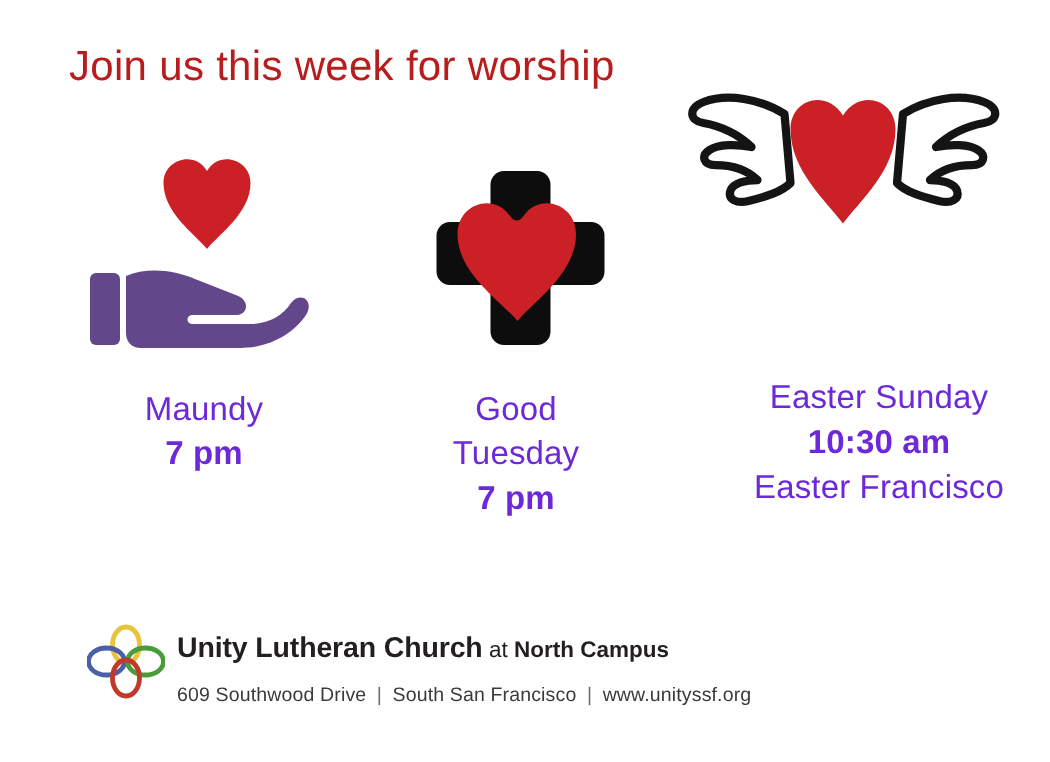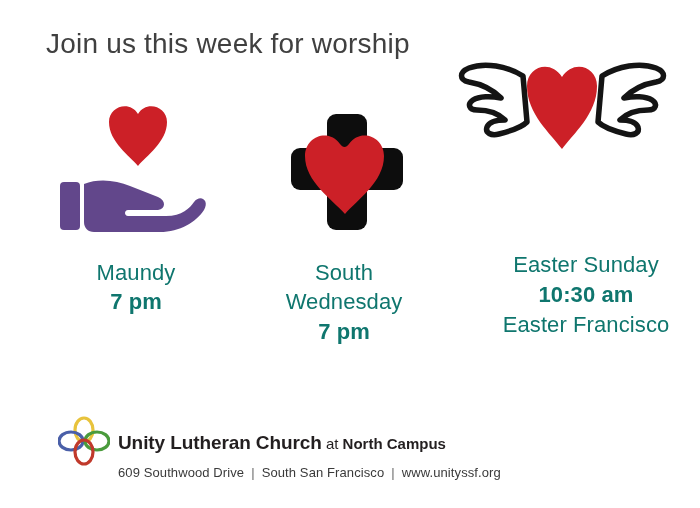--- a/index.html
+++ b/index.html
@@ -20,38 +20,38 @@
   }
 
   
   .headline {
     position: absolute;
     left: 46px;
     top: 28px;
     font-size: 28px;
     font-weight: 400;
     letter-spacing: 0.2px;
-    color: #404040;
+    color: #b91c1c;
     white-space: nowrap;
   }
 
   
   .icon-art { position: absolute; }
 
   #icon-hand-heart { left: 54px;  top: 94px;  width: 160px; height: 140px; }
   #icon-cross-heart{ left: 283px; top: 112px; width: 130px; height: 120px; }
   #icon-winged-heart{left: 455px; top: 50px;  width: 215px; height: 110px; }
 
   .icon-art svg { display: block; width: 100%; height: 100%; overflow: visible; }
 
   
   .col {
     position: absolute;
     text-align: center;
-    color: #0f766e;
+    color: #6d28d9;
   }
   #col-maundy  { left: 36px;  top: 258px; width: 200px; }
   #col-good    { left: 254px; top: 258px; width: 180px; }
   #col-easter  { left: 466px; top: 250px; width: 240px; }
 
   .line-regular {
     font-size: 22px;
     font-weight: 400;
     line-height: 1.33;
     letter-spacing: 0.1px;
@@ -80,21 +80,21 @@
     left: 0;
     top: 4px;
     width: 52px;
     height: 52px;
   }
   #footer-logo svg { display: block; width: 100%; height: 100%; }
 
   #footer-text {
     position: absolute;
     left: 60px;
-    top: 10px;
+    top: 0;
   }
   .org-line {
     white-space: nowrap;
     line-height: 1;
     padding-top: 11px;
   }
   .org-name {
     font-size: 19px;
     font-weight: 700;
     letter-spacing: -0.1px;
@@ -180,22 +180,22 @@
                C96 84, 72 64, 72 36 Z" fill="#CC2027"></path>
     </svg>
   </div>
 
   <div class="col" id="col-maundy">
     <div class="line-regular">Maundy</div>
     <div class="line-bold">7 pm</div>
   </div>
 
   <div class="col" id="col-good">
-    <div class="line-regular">South</div>
-    <div class="line-regular">Wednesday</div>
+    <div class="line-regular">Good</div>
+    <div class="line-regular">Tuesday</div>
     <div class="line-bold">7 pm</div>
   </div>
 
   <div class="col" id="col-easter">
     <div class="line-regular">Easter Sunday</div>
     <div class="line-bold">10:30 am</div>
     <div class="line-regular">Easter Francisco</div>
   </div>
 
   <div id="footer">

